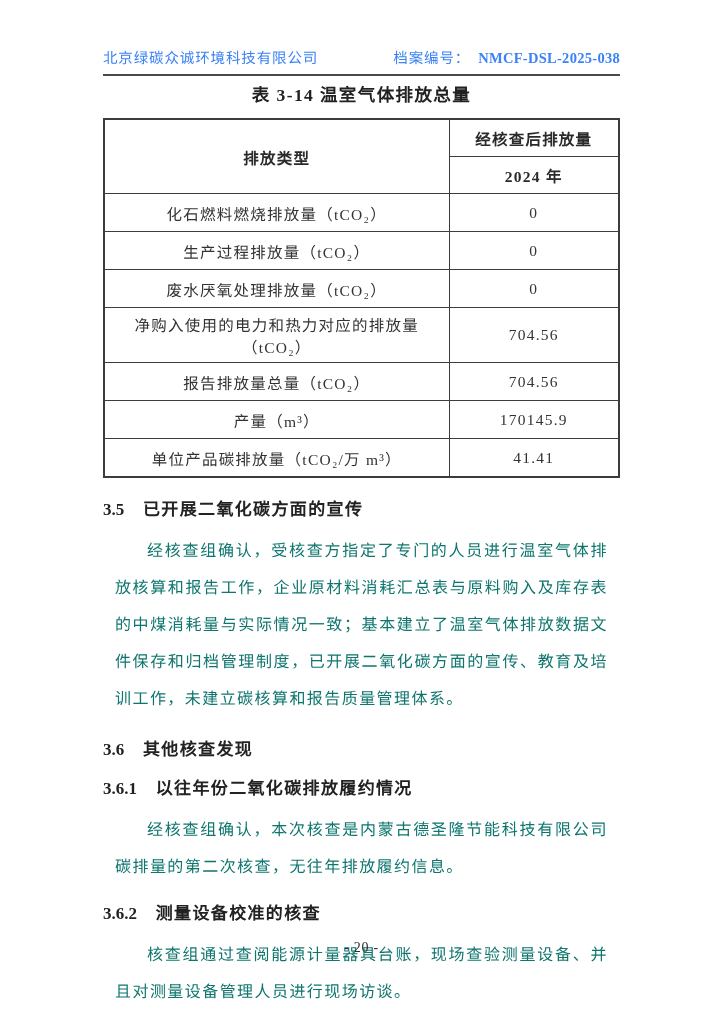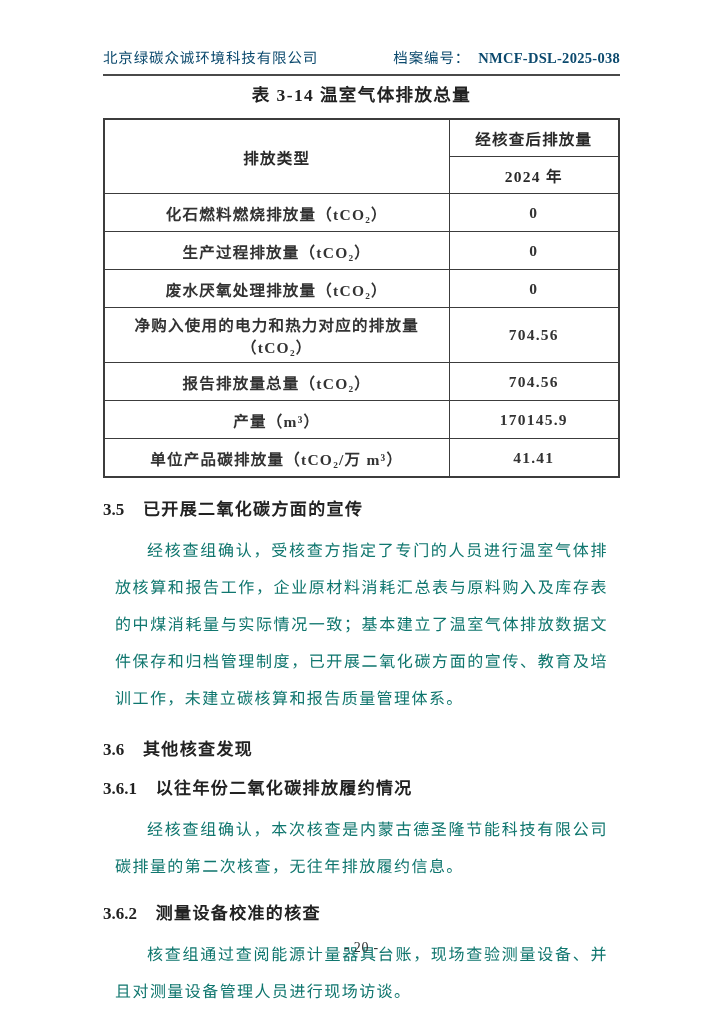--- a/index.html
+++ b/index.html
@@ -21,21 +21,21 @@
   }
   
   .doc-header {
     display: flex;
     justify-content: space-between;
     align-items: center;
     border-bottom: 2px solid #4a4a4a;
     padding-bottom: 7px;
     font-size: 14.5px;
     letter-spacing: 0.06em;
-    color: #0c4a6e;
+    color: #3b82f6;
   }
   .doc-header .file-no {
     white-space: nowrap;
   }
   .doc-header .file-no .num {
     font-weight: bold;
     margin-left: 8px;
     letter-spacing: 0.02em;
   }
   
@@ -56,21 +56,20 @@
   }
   table.emissions td {
     border: 1px solid #3c3c3c;
     text-align: center;
     vertical-align: middle;
     font-size: 15.5px;
     letter-spacing: 0.08em;
     color: #333;
     padding: 5px 4px;
     height: 27px;
-    font-weight: bold;
   }
   table.emissions td.hd {
     font-weight: bold;
     height: 26px;
     color: #2a2a2a;
   }
   table.emissions col.c1 { width: 67%; }
   table.emissions col.c2 { width: 33%; }
   
   h2.sec {

